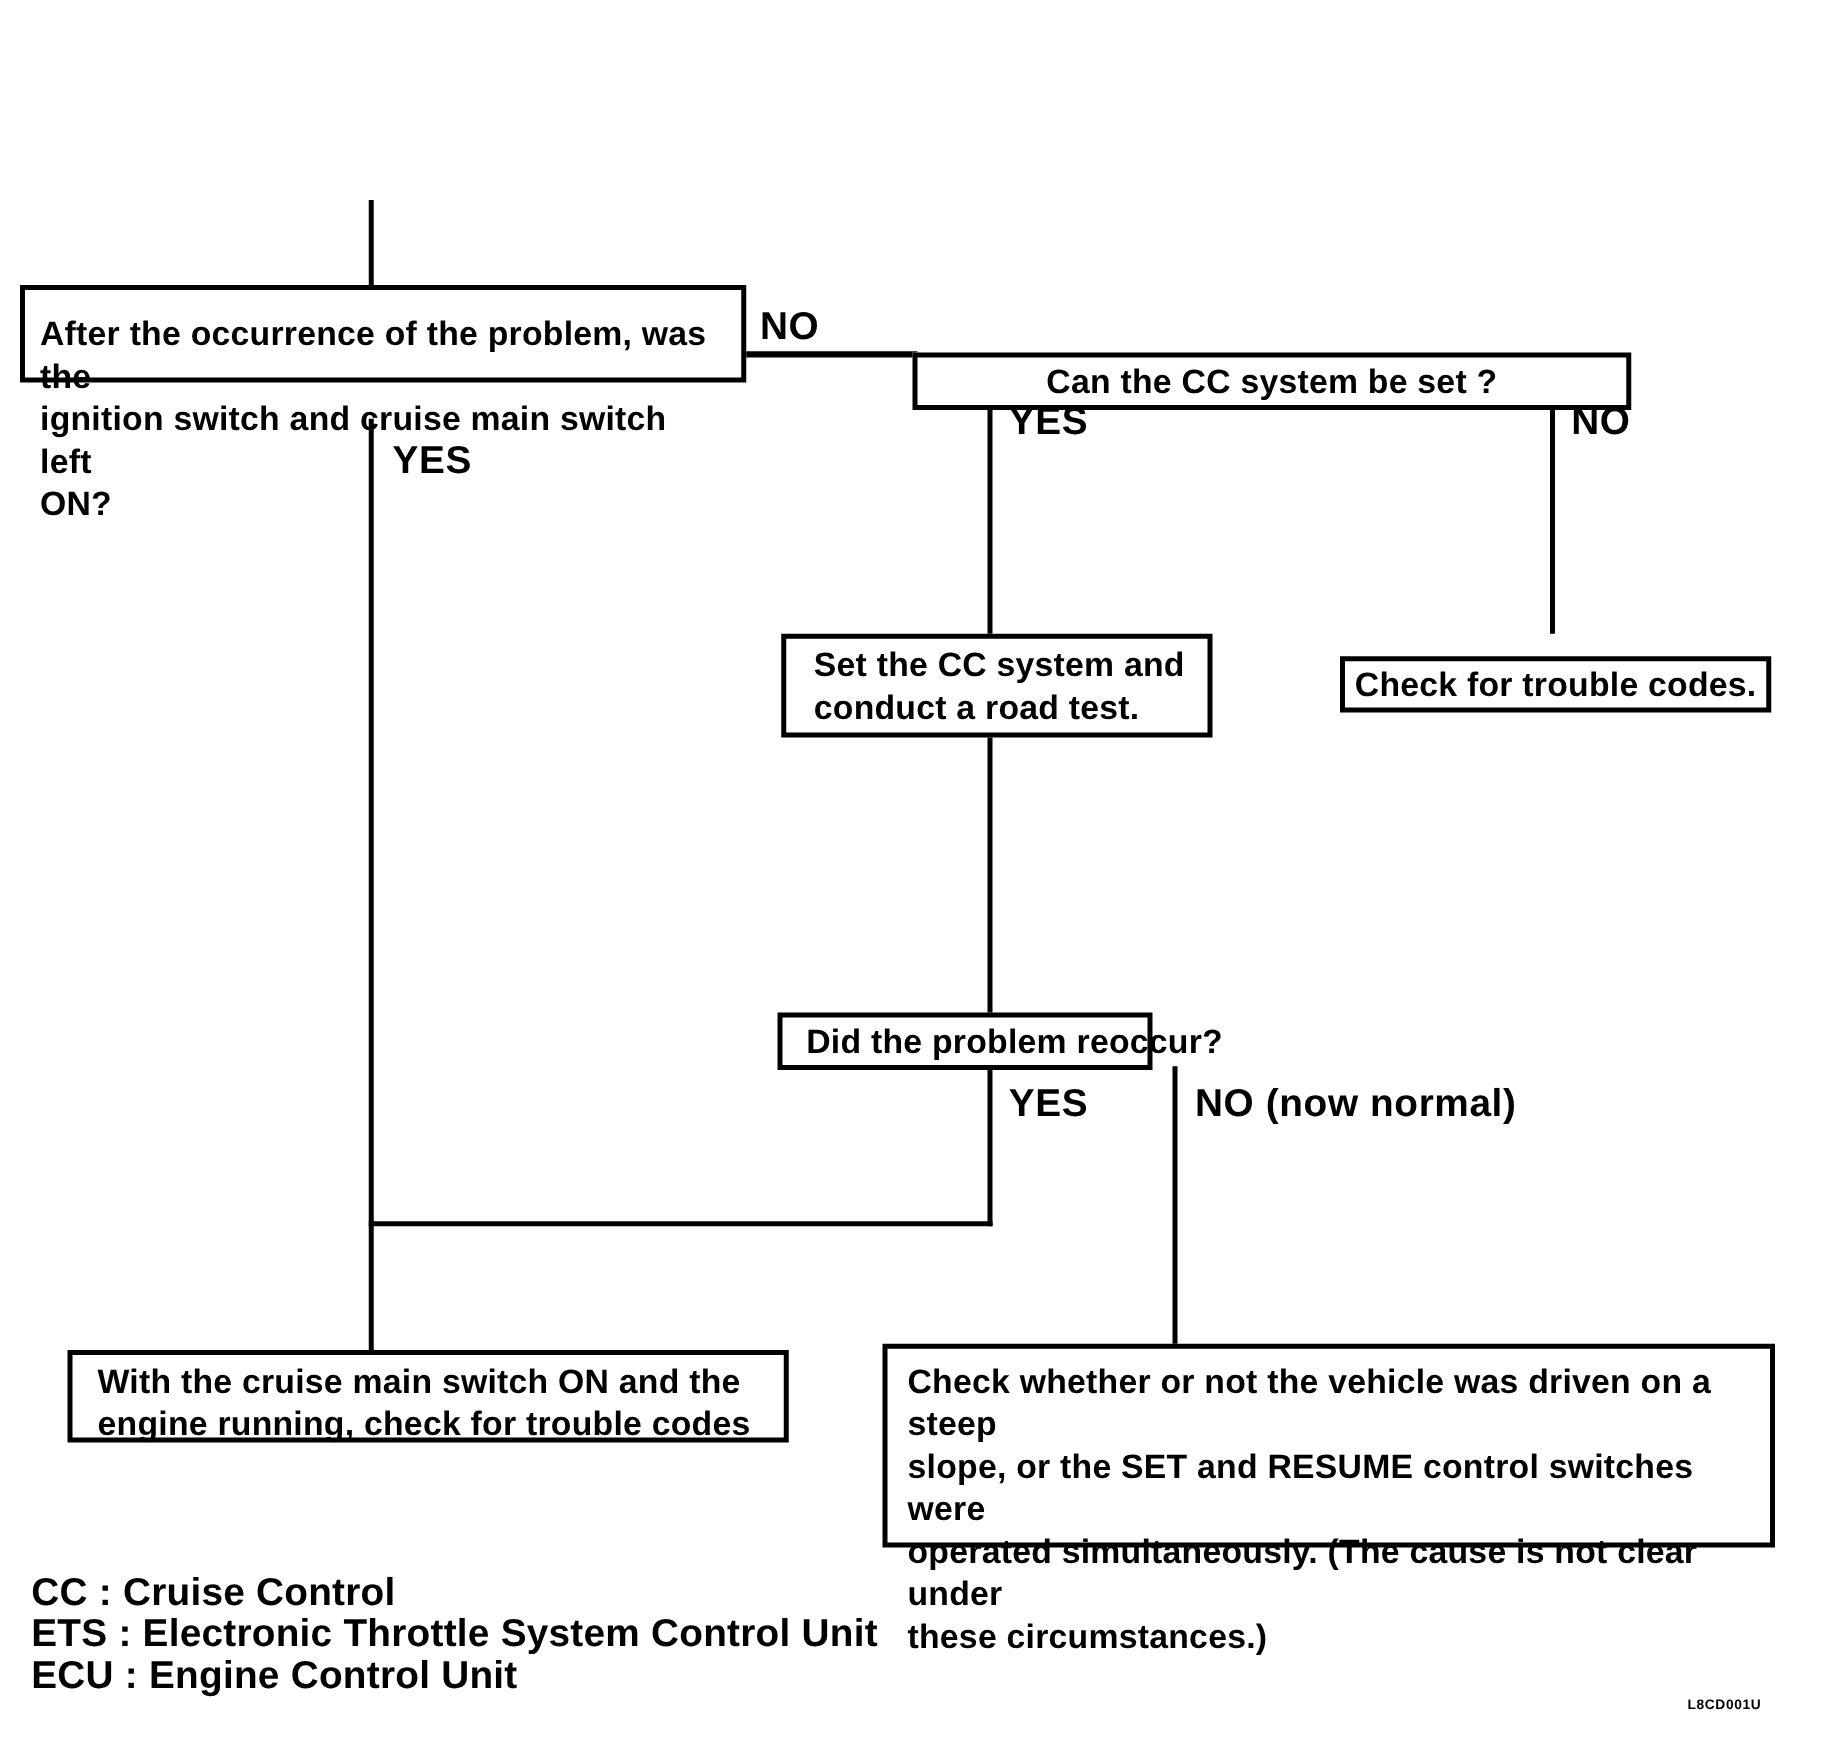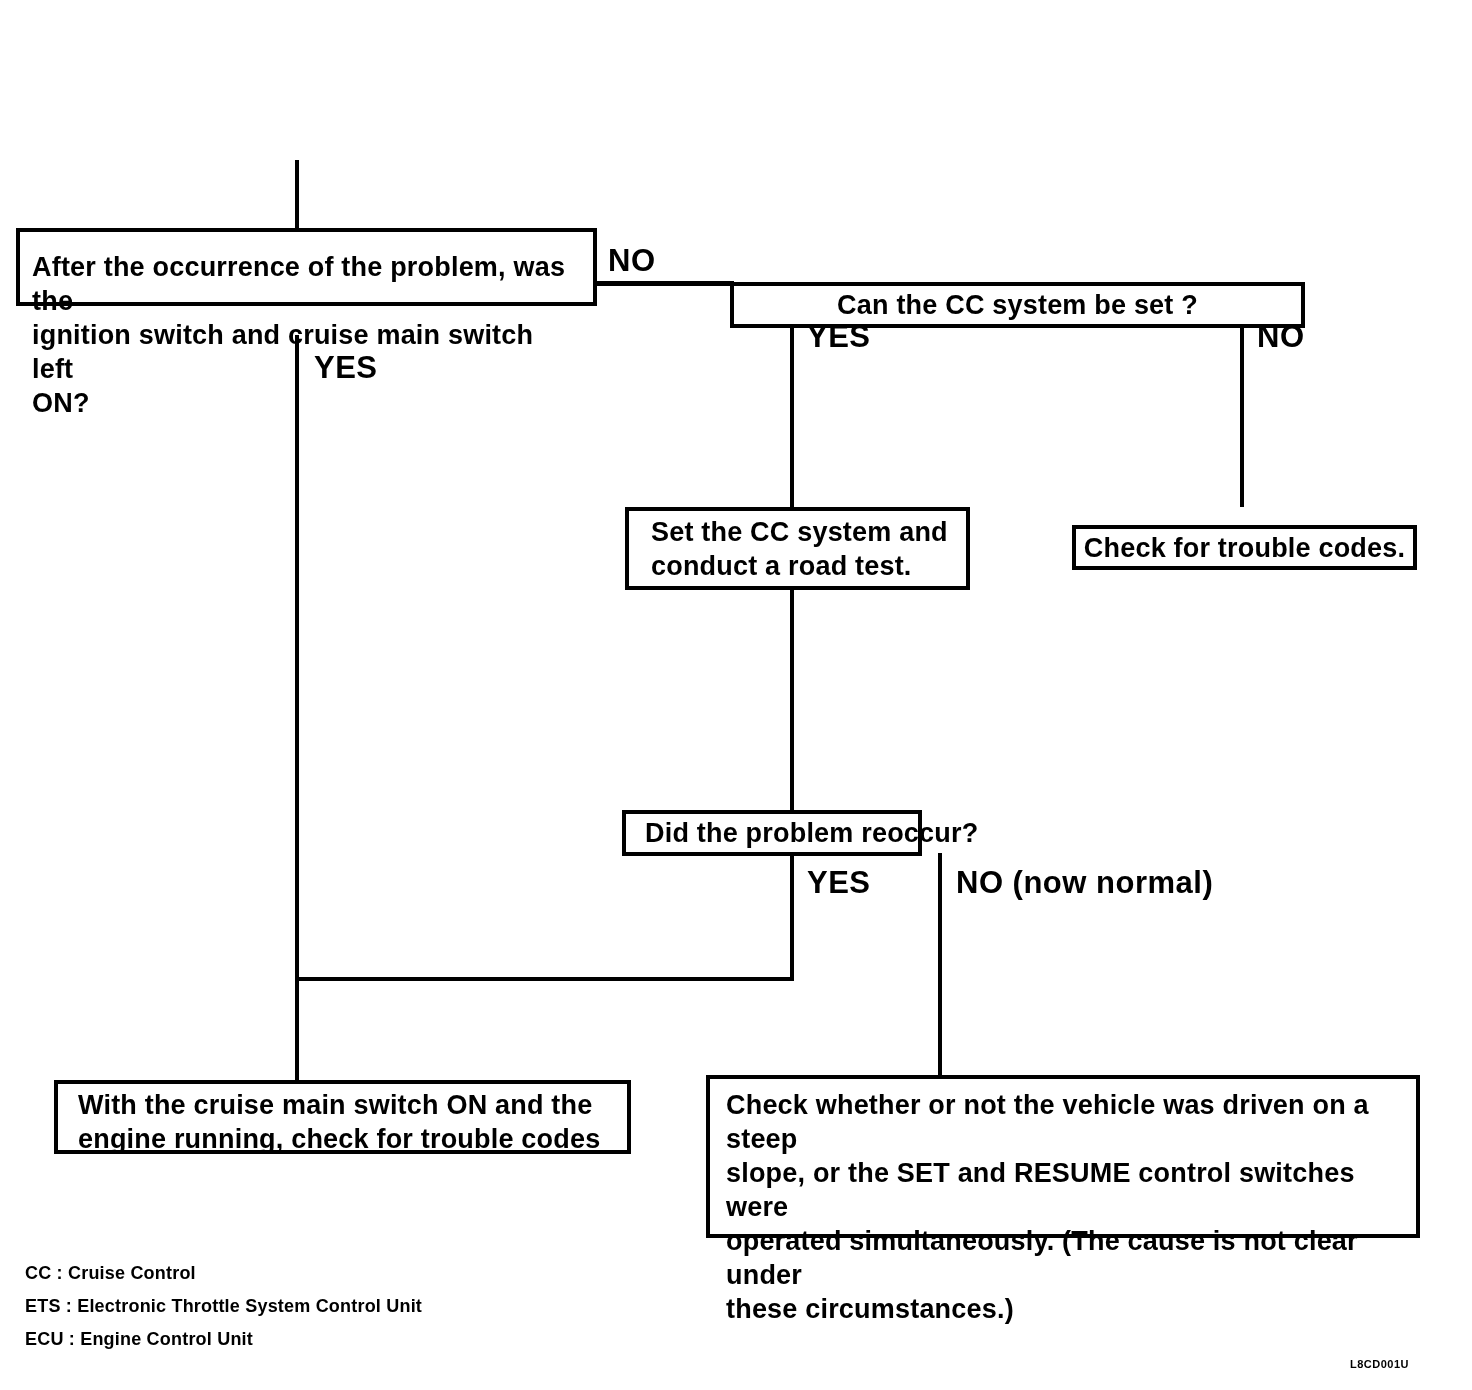--- a/index.html
+++ b/index.html
@@ -35,21 +35,21 @@
   .line { position: absolute; background: #000; }
   .edge-label {
     position: absolute;
     font-size: 31px;
     line-height: 30px;
     white-space: nowrap;
     letter-spacing: 0.5px;
   }
   .legend {
     position: absolute; left: 25px; top: 1257px;
-    font-size: 18px; line-height: 33px;
+    font-size: 31px; line-height: 33px;
     letter-spacing: 0.2px;
   }
   .fig-code {
     position: absolute; left: 1350px; top: 1358px;
     font-size: 11px; letter-spacing: 0.5px;
   }
 </style>
 </head>
 <body>
 

